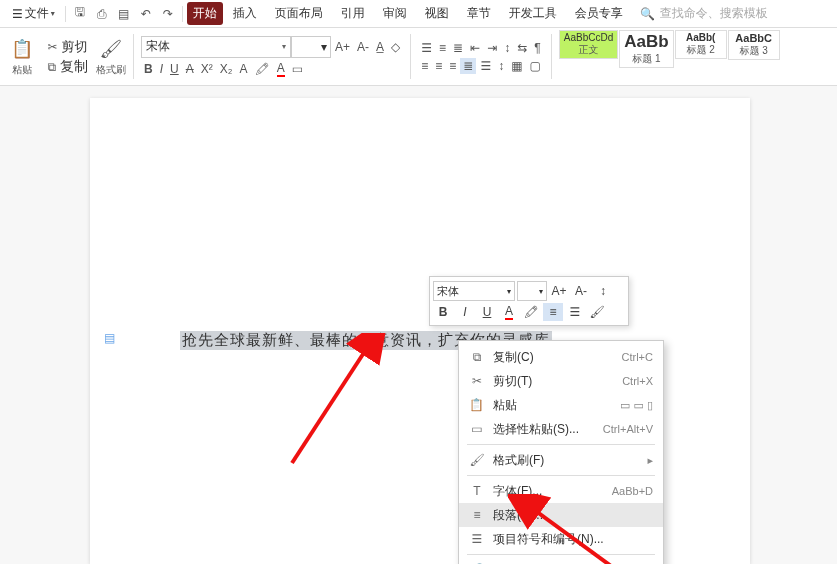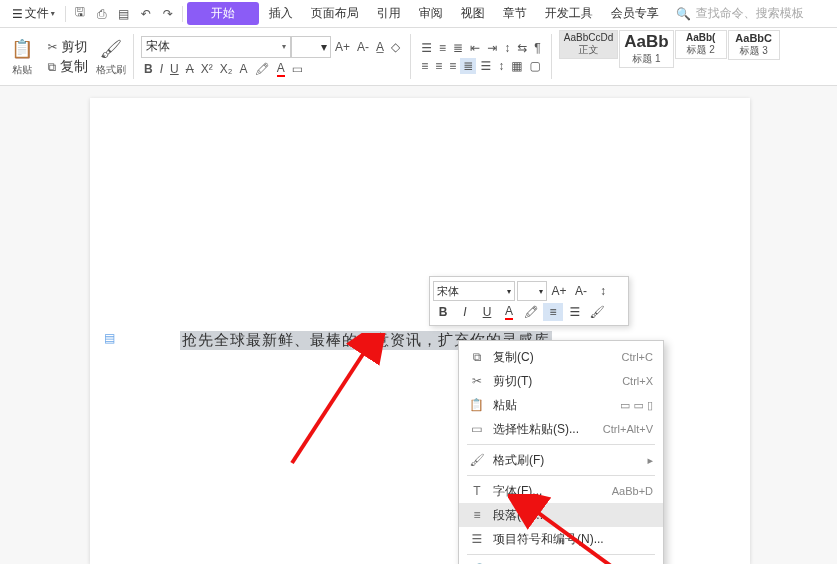--- a/index.html
+++ b/index.html
@@ -1,37 +1,37 @@
 <!DOCTYPE html>
 <html><head>
 <meta charset="utf-8">
 <style>
 * { margin:0; padding:0; box-sizing:border-box; font-family:"Microsoft YaHei",Arial,sans-serif; }
 body { background:#fff; width:837px; height:564px; overflow:hidden; position:relative; font-size:12px; color:#333; }
 .menubar { display:flex; align-items:center; height:28px; border-bottom:1px solid #ddd; padding:0 6px; gap:2px; }
 .menubar .file-btn { display:flex; align-items:center; gap:2px; padding:2px 6px; color:#333; }
 .menubar .mi { padding:18px 8px; cursor:default; }
-.menubar .mi.active { background:#8b5cf6; color:#fff; border-radius:3px; padding:3px 24px; }
+.menubar .mi.active { background:#7f1d1d; color:#fff; border-radius:3px; padding:3px 6px; }
 .menubar .ic { width:20px; height:20px; display:flex; align-items:center; justify-content:center; color:#555; }
 .menubar .sep { width:1px; height:16px; background:#ddd; margin:0 2px; }
 .menubar .search-ic { color:#888; margin-left:8px; }
 .menubar .search-ph { color:#aaa; margin-left:2px; }
 .toolbar { display:flex; height:58px; border-bottom:1px solid #ddd; padding:2px 4px; background:#fff; }
 .tb-grp { display:flex; flex-direction:column; justify-content:center; padding:0 4px; gap:2px; }
 .tb-grp.col2 { flex-direction:row; align-items:flex-start; }
 .tb-grp .lbl { font-size:10px; color:#555; text-align:center; }
 .tb-btn { display:flex; align-items:center; justify-content:center; padding:1px 3px; color:#555; }
 .tb-row { display:flex; align-items:center; gap:1px; }
 .tb-sep { width:1px; background:#ddd; margin:4px 3px; }
 .font-sel { border:1px solid #ccc; height:22px; width:150px; padding:0 4px; display:flex; align-items:center; justify-content:space-between; font-size:12px; }
 .font-sel .tri { font-size:8px; color:#666; }
 .sz-sel { border:1px solid #ccc; height:22px; width:40px; display:flex; align-items:center; justify-content:space-between; padding:0 3px; font-size:12px; margin-left:-1px; }
 .style-box { border:1px solid #ddd; padding:1px 4px; text-align:center; min-width:52px; }
 .style-box .name { font-size:10px; color:#555; }
-.style-box.sel { background:#e5e5e5; }
+.style-box.sel { background:#bef264; }
 .doc-area { position:relative; height:478px; background:#f7f7f7; padding-top:12px; }
 .page { position:absolute; left:90px; top:12px; width:660px; height:466px; background:#fff; box-shadow:0 1px 4px rgba(0,0,0,.15); }
 .doc-ic { position:absolute; left:104px; top:245px; color:#6aa5e8; font-size:12px; }
 .sel-text { position:absolute; left:180px; top:245px; background:#cfd3d8; padding:0 2px; font-size:15px; letter-spacing:1px; font-family:"SimSun",serif; }
 .mini-tb { position:absolute; left:429px; top:190px; width:200px; background:#fff; border:1px solid #ccc; box-shadow:2px 2px 6px rgba(0,0,0,.15); padding:3px; }
 .mini-tb .row { display:flex; align-items:center; gap:2px; padding:1px 0; }
 .mini-sel { border:1px solid #ccc; height:20px; width:82px; display:flex; align-items:center; justify-content:space-between; padding:0 3px; font-size:11px; }
 .mini-i { width:20px; height:18px; display:flex; align-items:center; justify-content:center; font-size:12px; color:#444; }
 .ctx-menu { position:absolute; left:458px; top:254px; width:206px; background:#fff; border:1px solid #ccc; box-shadow:3px 3px 8px rgba(0,0,0,.2); padding:4px 0; }
 .ctx-item { display:flex; align-items:center; height:24px; padding:0 10px; gap:8px; }

